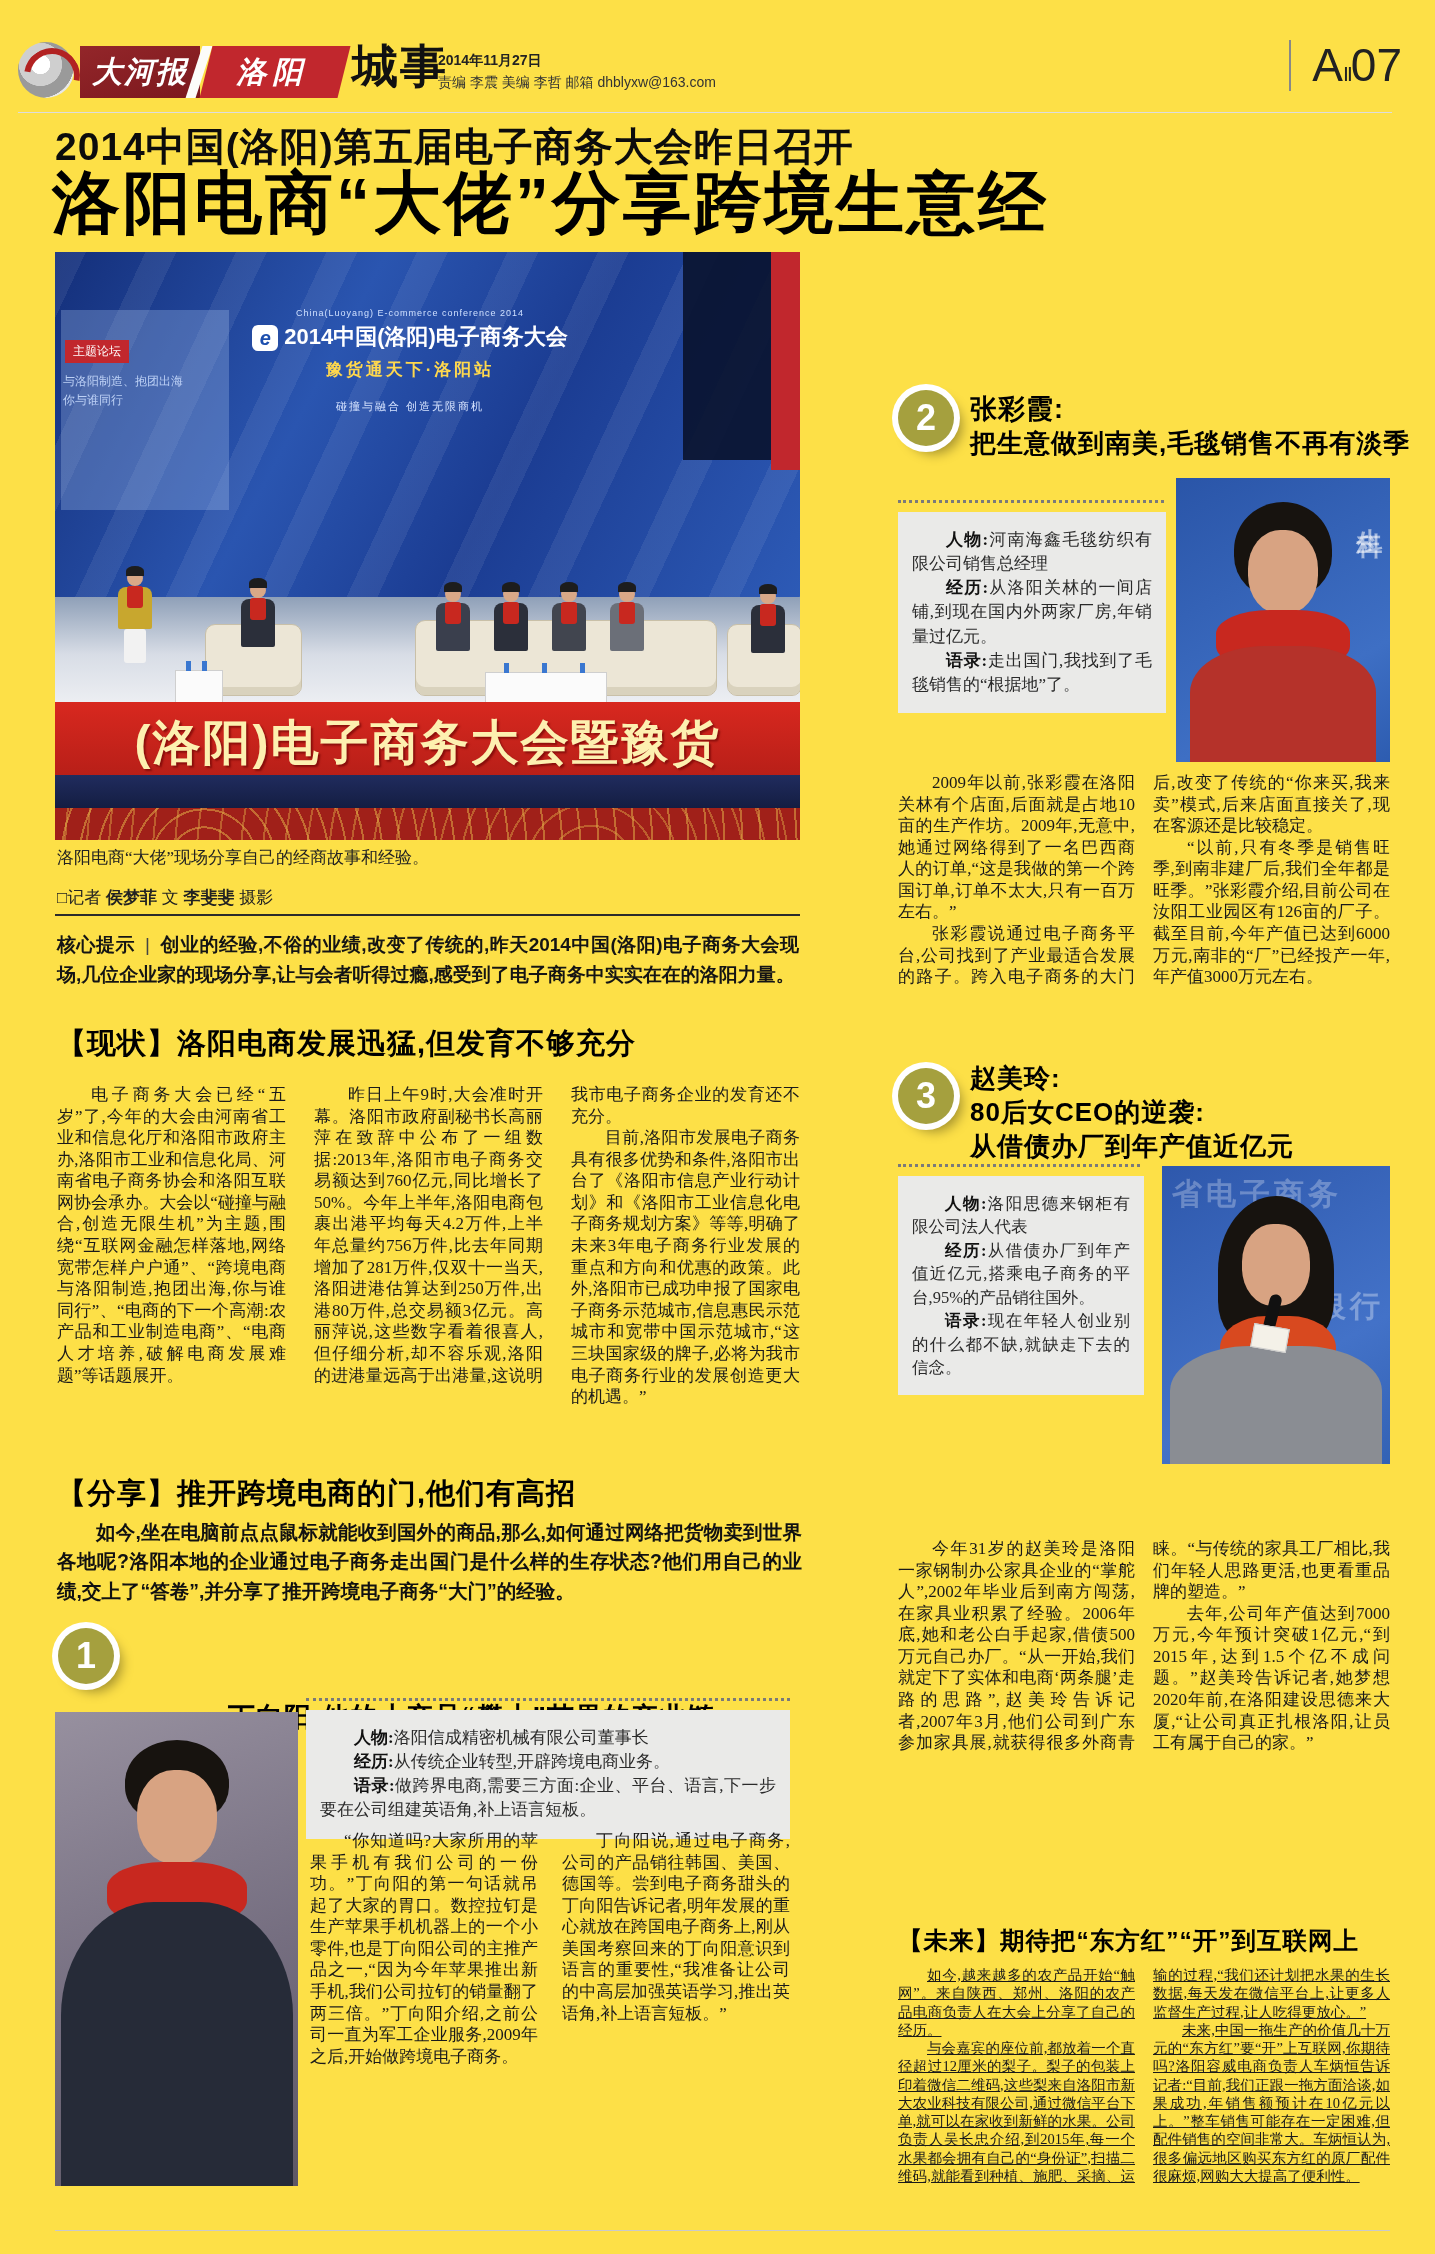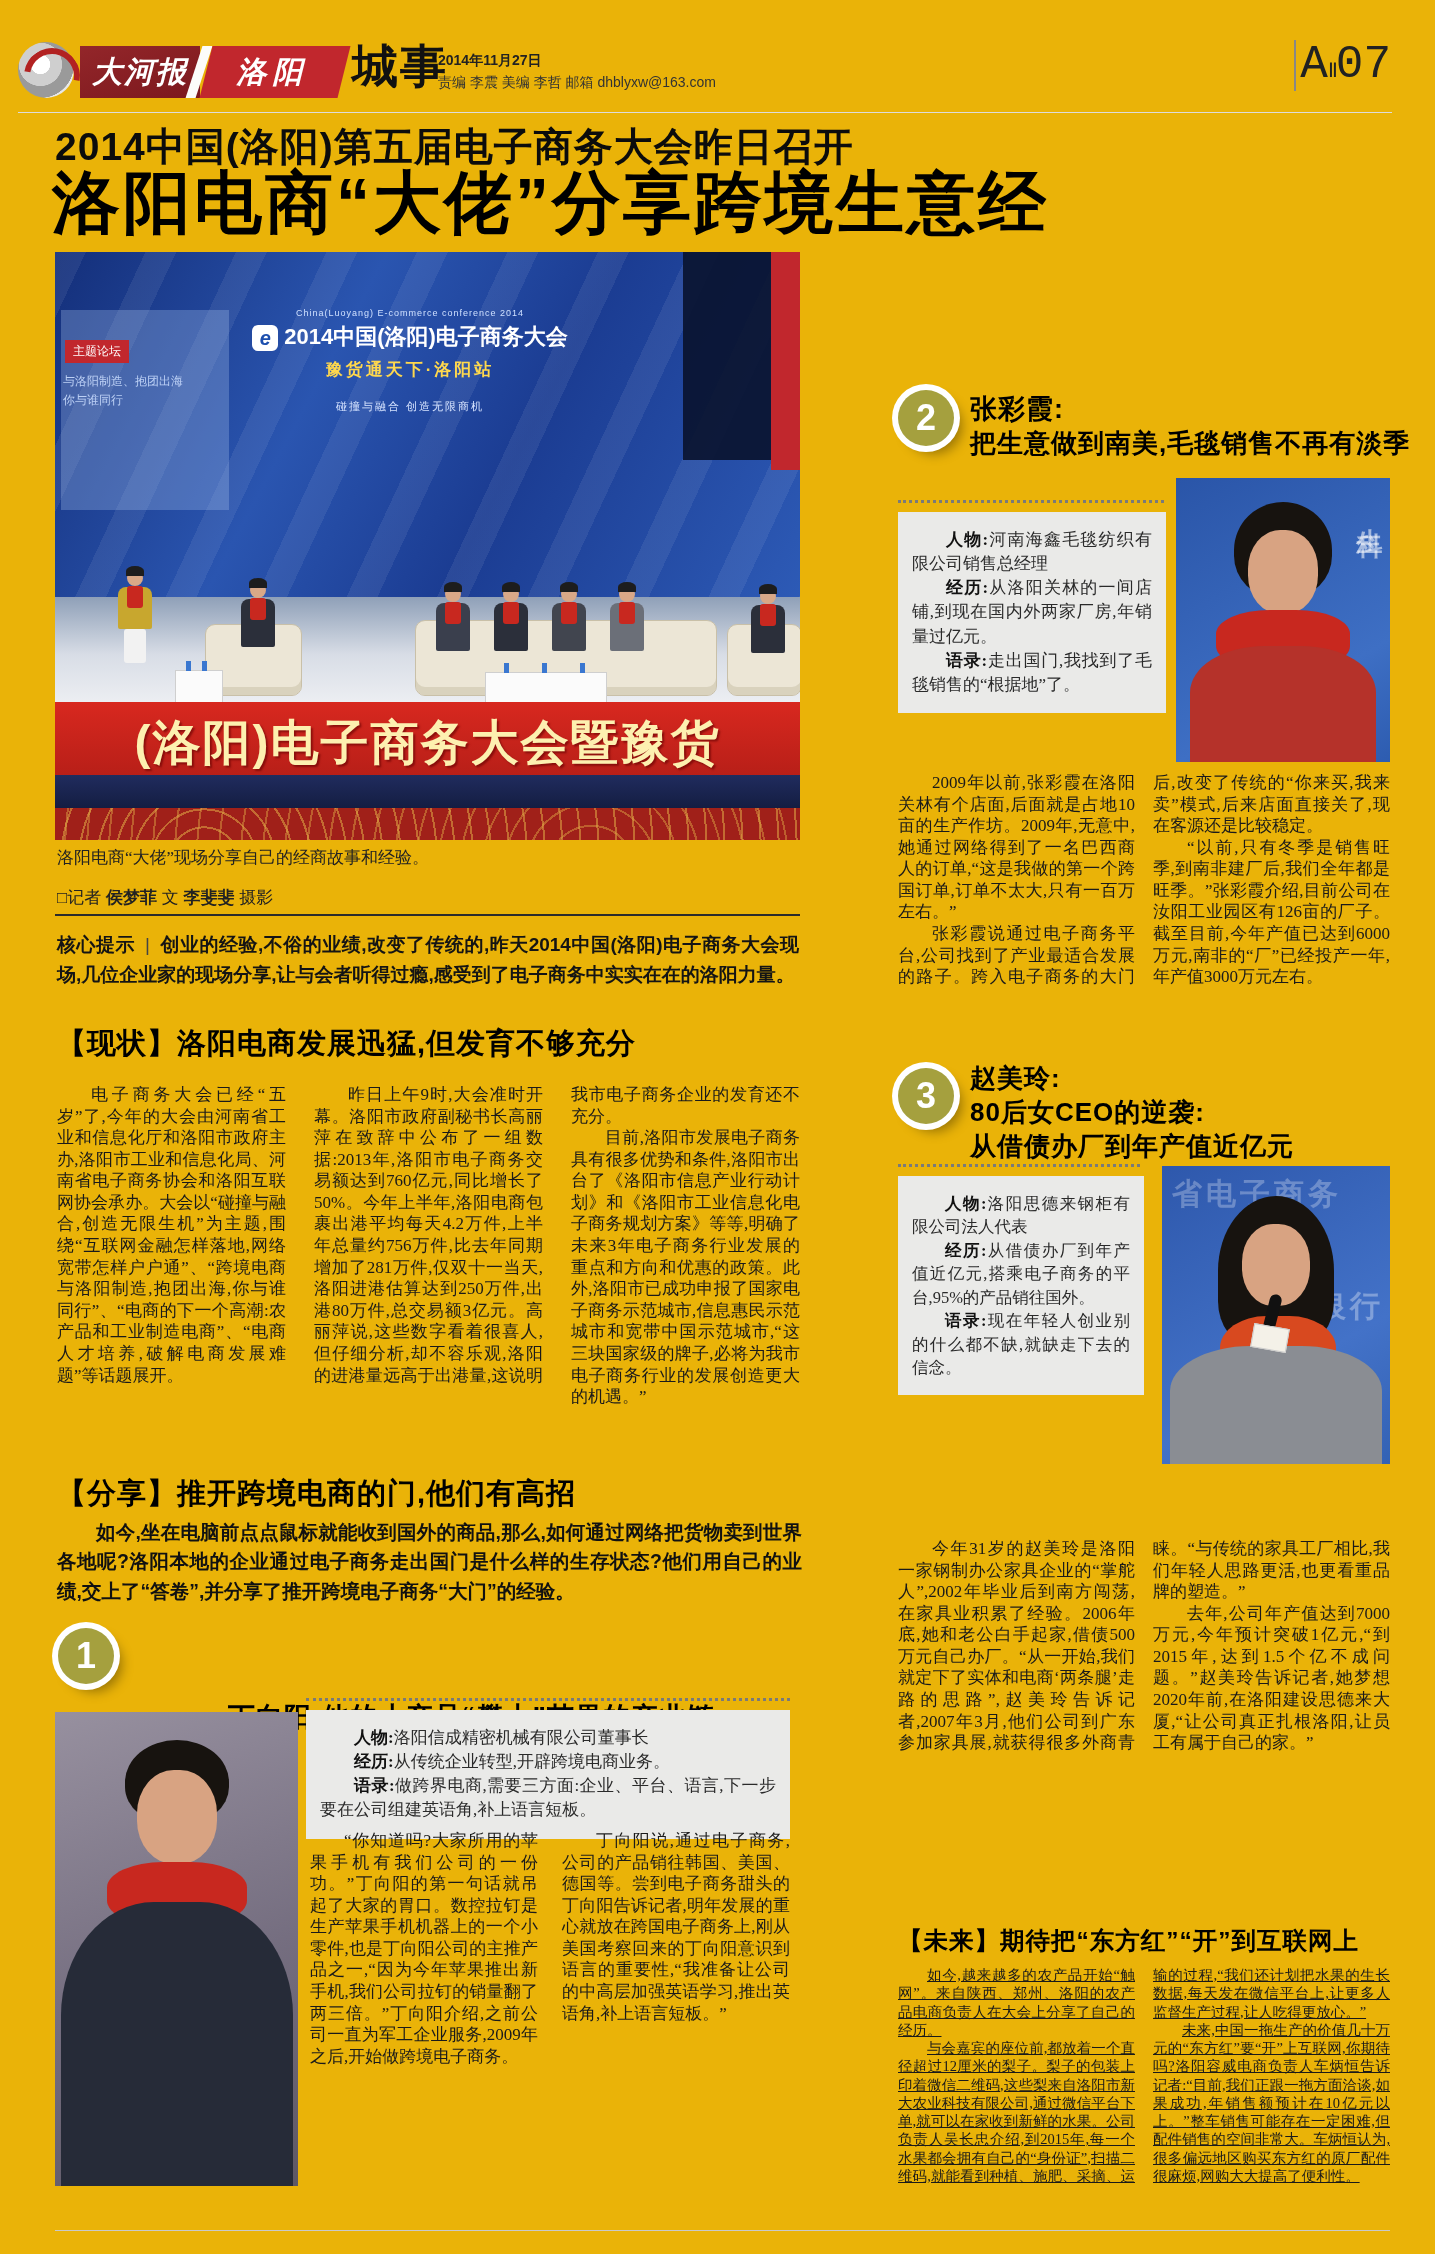--- a/index.html
+++ b/index.html
@@ -1,32 +1,32 @@
 <!DOCTYPE html>
 <html><head>
 <meta charset="utf-8">
 <style>
   html,body{margin:0;padding:0;background:#e9e9e6;}
-  #page{position:relative;width:1435px;height:2254px;background:#eab308;margin:0 auto;
+  #page{position:relative;width:1435px;height:2254px;background:#fde047;margin:0 auto;
         font-family:"Liberation Sans","DejaVu Sans",sans-serif;color:#1b1b1b;overflow:hidden;}
   .abs{position:absolute;}
   
   .swirl{left:18px;top:42px;width:56px;height:56px;border-radius:50%;
          background:radial-gradient(circle at 40% 40%, #fff 0 20%, #cfcfcf 21% 45%, #9a9a9a 46% 70%, #e8e8e8 71%);}
   .swirl::after{content:"";position:absolute;left:6px;top:6px;width:44px;height:44px;border-radius:50%;
          border:6px solid transparent;border-top-color:#b22222;border-right-color:#b22222;transform:rotate(-35deg);}
   .brand-dark{left:80px;top:46px;width:120px;height:52px;background:linear-gradient(160deg,#93262a,#7c181d);
          color:#fff;font-size:30px;font-weight:bold;font-style:italic;display:flex;align-items:center;justify-content:center;letter-spacing:2px;}
   .brand-slash{position:absolute;right:-4px;top:0;width:10px;height:52px;background:#fcfcfa;transform:skewX(-18deg);}
   .brand-red{left:206px;top:46px;width:138px;height:52px;background:#c1272d;transform:skewX(-14deg);
          color:#fff;font-size:30px;font-weight:bold;display:flex;align-items:center;justify-content:center;letter-spacing:6px;}
   .sec-title{left:352px;top:36px;font-size:46px;font-weight:900;color:#111;letter-spacing:2px;}
   .dateblock{left:438px;top:50px;font-size:14px;color:#333;line-height:1.55;}
   .dateblock .d1{font-weight:bold;color:#222;}
-  .pageno{right:44px;top:40px;font-size:46px;color:#222;border-left:2px solid #888;padding-left:4px;line-height:1.1;font-family:Liberation Mono, monospace;}
+  .pageno{right:33px;top:40px;font-size:46px;color:#222;border-left:2px solid #888;padding-left:21px;line-height:1.1;}
   .pageno small{font-size:20px;letter-spacing:-2px;}
   .hdr-rule{left:18px;top:112px;width:1374px;height:1px;background:#ddd;}
   
   .kicker{left:55px;top:120px;font-size:39px;font-weight:900;letter-spacing:1px;color:#0c0c0c;}
   .mainhead{left:52px;top:158px;font-size:68px;font-weight:900;letter-spacing:3px;color:#000;}
   
   .leadphoto{left:55px;top:252px;width:745px;height:588px;overflow:hidden;background:#1b3c92;}
   .backdrop{position:absolute;left:0;top:0;width:745px;height:385px;
         background:linear-gradient(118deg,#142f7a 0%,#2a55b0 35%,#1b3c92 60%,#2e5cb8 100%);}
   .backdrop::after{content:"";position:absolute;inset:0;

